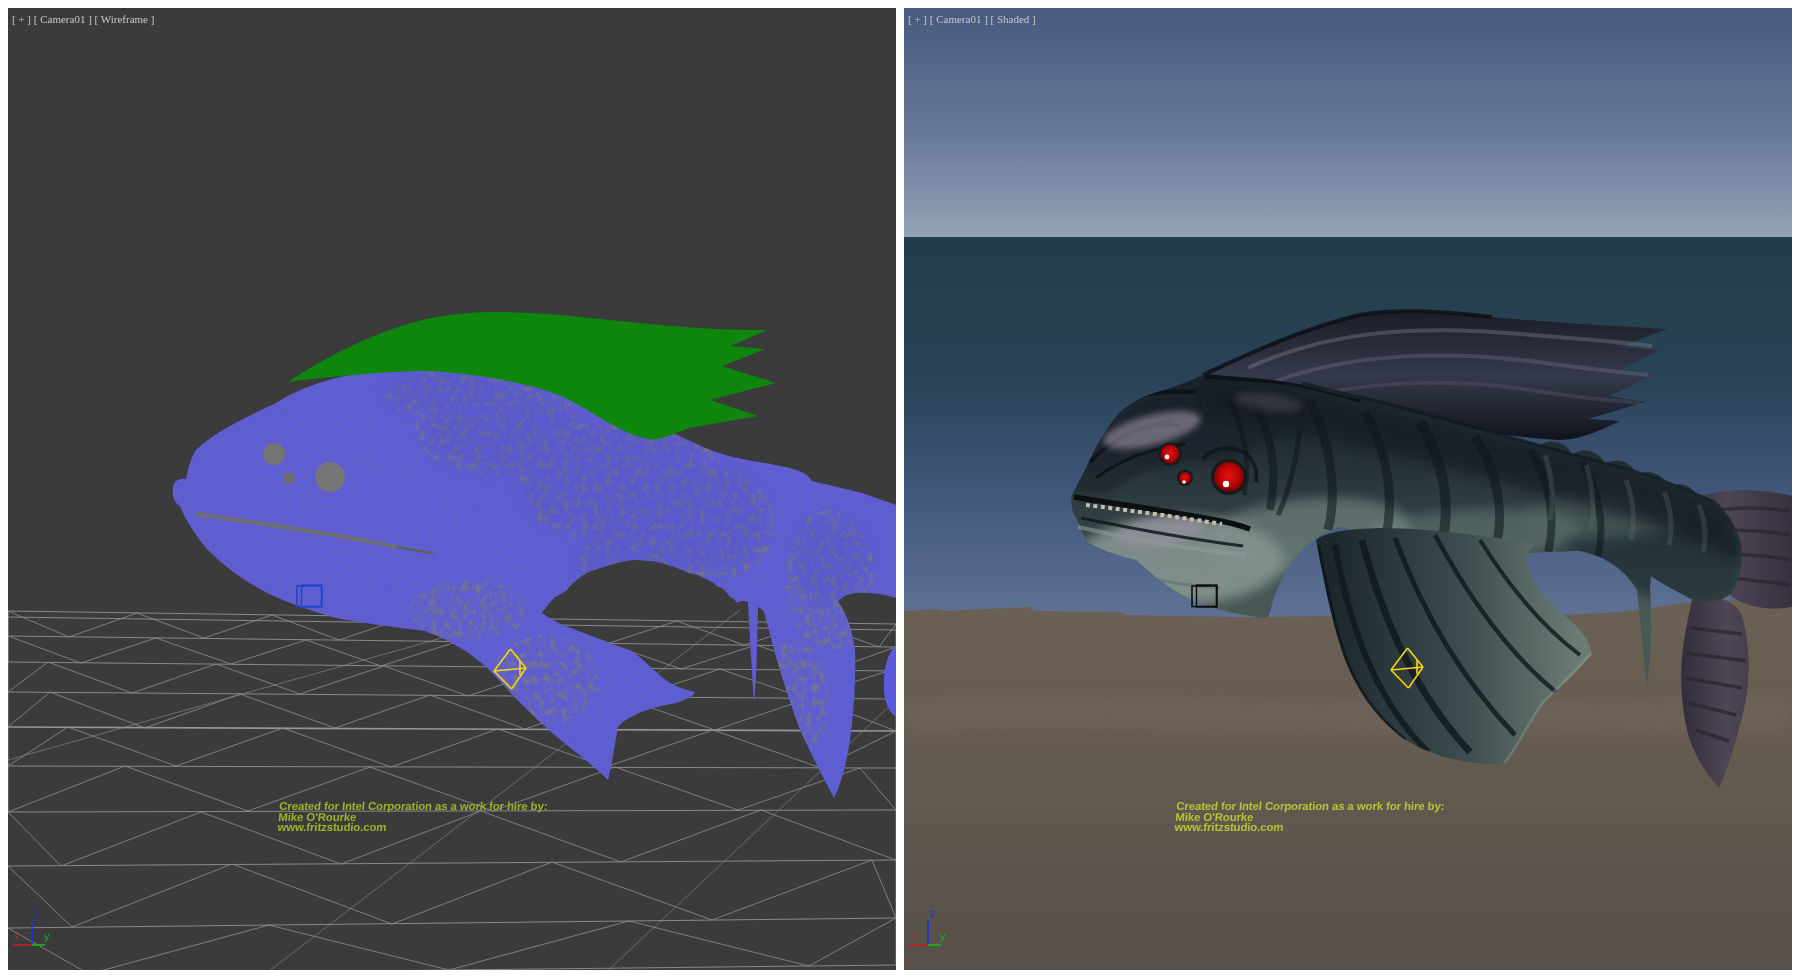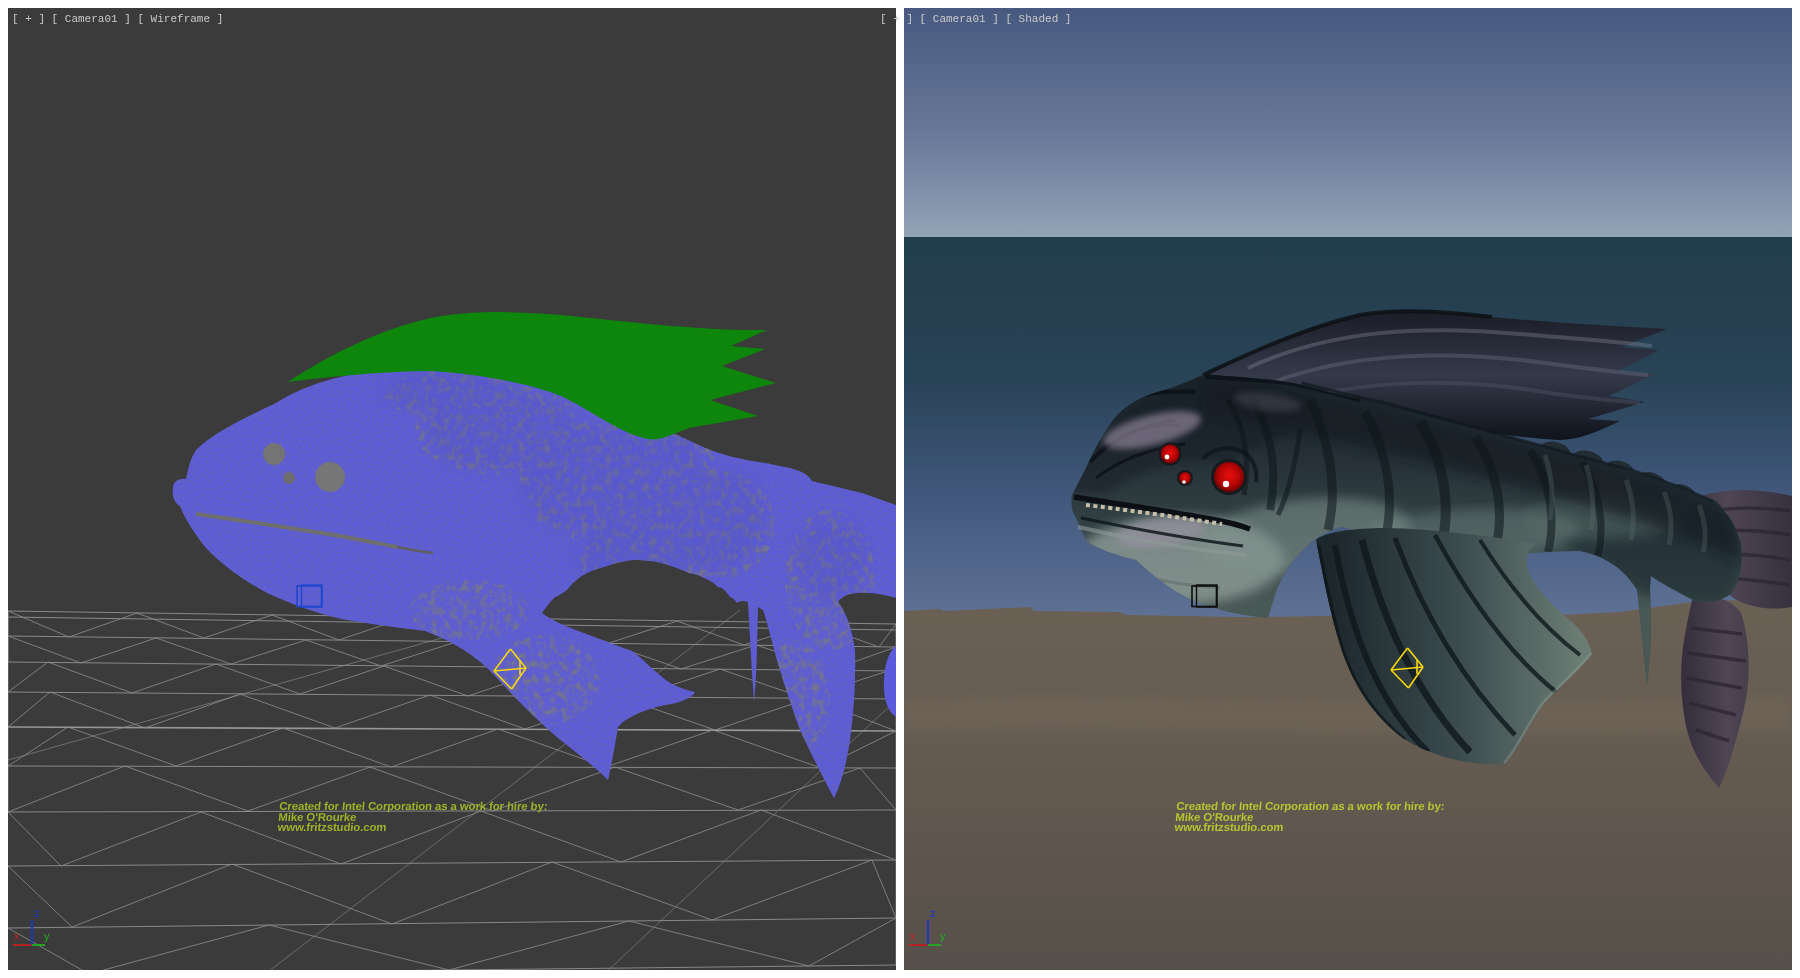--- a/index.html
+++ b/index.html
@@ -1,15 +1,15 @@
 <!DOCTYPE html>
 <html><head><meta charset="utf-8"><title>3ds Max</title>
 <style>
 html,body{margin:0;padding:0;width:1800px;height:978px;background:#ffffff;overflow:hidden}
-.lbl{position:absolute;font-family:Liberation Mono, monospace;font-size:11px;color:#c9c9c9;letter-spacing:0px}
+.lbl{position:absolute;font-family:Liberation Serif, serif;font-size:11px;color:#c9c9c9;letter-spacing:0px}
 </style></head>
 <body>
 <svg width="888" height="962" viewBox="8 8 888 962" xmlns="http://www.w3.org/2000/svg" style="position:absolute;left:8px;top:8px">
 <defs>
 <filter id="speck" x="-5%" y="-5%" width="110%" height="110%">
   <feTurbulence type="fractalNoise" baseFrequency="0.5" numOctaves="2" seed="11" result="t"></feTurbulence>
   <feColorMatrix in="t" type="matrix" values="0 0 0 0 0.19, 0 0 0 0 0.19, 0 0 0 0 0.17, 0 0 0 2.4 -1.0"></feColorMatrix>
 </filter>
 <filter id="speck2" x="-5%" y="-5%" width="110%" height="110%">
   <feTurbulence type="fractalNoise" baseFrequency="0.16 0.13" numOctaves="3" seed="7" result="t"></feTurbulence>
@@ -514,12 +514,12 @@
 <path d="M 928,945 L 909,945" stroke="#c21f1f"></path>
 <path d="M 928,945 L 928,920" stroke="#1d35cf"></path>
 <path d="M 928,945 L 941,945" stroke="#1fae1f"></path>
 <text x="910" y="940" fill="#c21f1f">x</text>
 <text x="930" y="917" fill="#1d35cf">z</text>
 <text x="940" y="940" fill="#1fae1f">y</text>
 </g>
 </g>
 </svg>
 <div class="lbl" style="left:12px;top:13px">[ + ] [ Camera01 ] [ Wireframe ]</div>
-<div class="lbl" style="left:880px;top:13px">[ + ] [ Camera01 ] [ Shaded ]</div>
+<div class="lbl" style="left:908px;top:13px">[ + ] [ Camera01 ] [ Shaded ]</div>
 </body></html>

